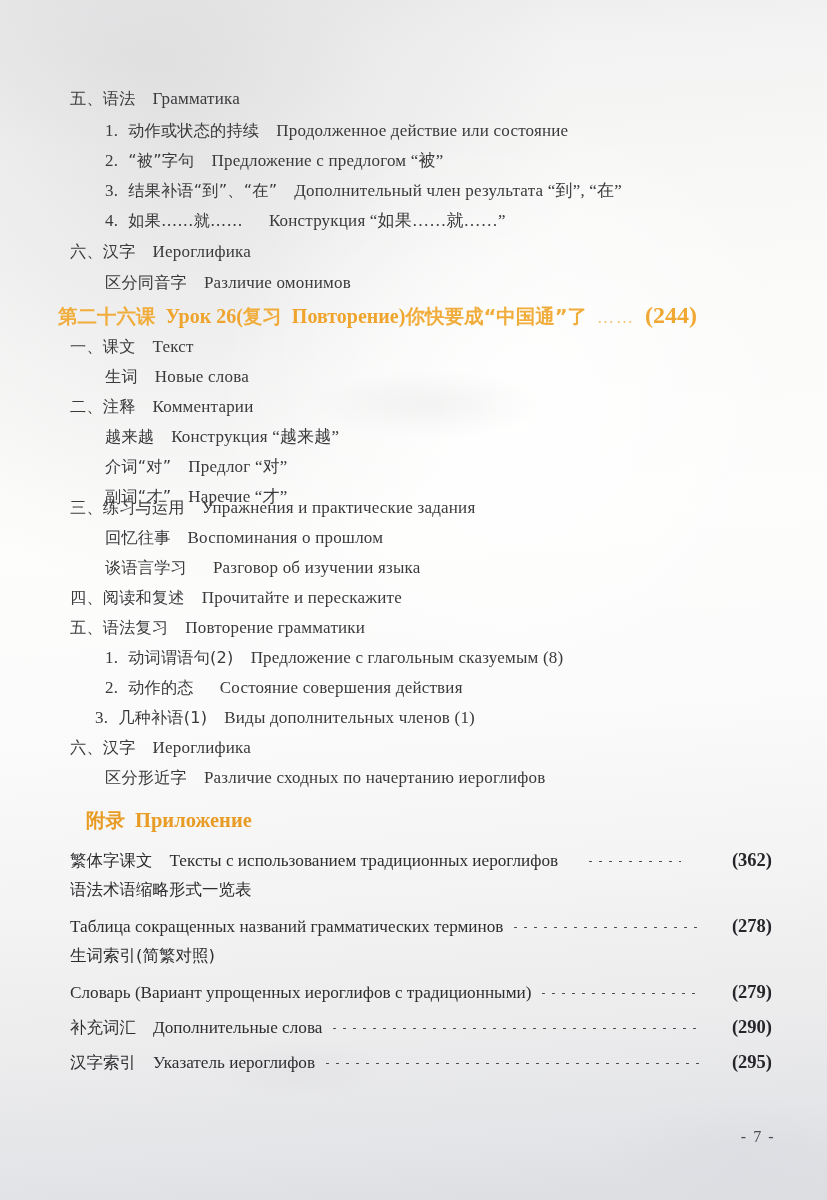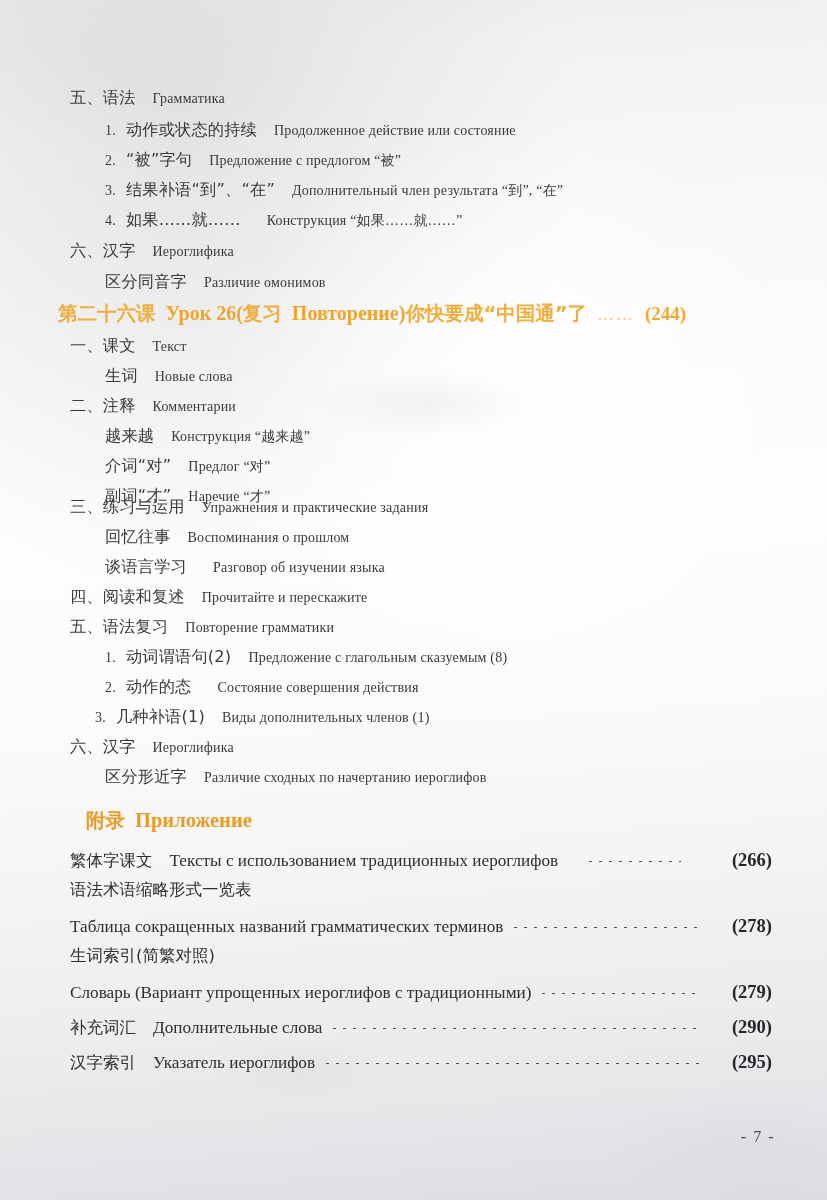--- a/index.html
+++ b/index.html
@@ -62,21 +62,21 @@
     letter-spacing: 0.2px;
     line-height: 1;
   }
   .cn {
     font-family: "DejaVu Sans", "Liberation Sans", sans-serif;
     font-size: 16.2px;
     color: #3a3a3c;
   }
   .ru {
     font-family: "Liberation Serif", "DejaVu Serif", serif;
-    font-size: 14px;
+    font-size: 17px;
     color: #3a3a3c;
   }
   .gap-s { display: inline-block; width: 10px; }
   .gap-m { display: inline-block; width: 17px; }
   .gap-l { display: inline-block; width: 26px; }
 
   
   .lesson-head {
     position: absolute;
     white-space: nowrap;
@@ -95,21 +95,21 @@
     color: #efa42e;
   }
   .lesson-head .dots {
     font-family: "Liberation Serif", "DejaVu Serif", serif;
     font-size: 17px;
     color: #f4c474;
     letter-spacing: 2px;
   }
   .lesson-head .pg {
     font-family: "Liberation Serif", "DejaVu Serif", serif;
-    font-size: 19px;
+    font-size: 24px;
     font-weight: bold;
     color: #f0a832;
   }
 
   
   .appendix-head {
     position: absolute;
     white-space: nowrap;
     line-height: 1;
   }
@@ -289,21 +289,21 @@
       <span class="cn">区分形近字</span><span class="gap-m"></span><span class="ru">Различие сходных по начертанию иероглифов</span>
     </div>
 
     <div class="appendix-head" style="left:58px; top:810px;">
       <span class="hz">附录</span><span class="gap-s"></span><span class="ru-b">Приложение</span>
     </div>
 
     <div class="apx-row" style="top:851px;gap:20px;">
       <span class="apx-label"><span class="cn2">繁体字课文</span><span class="gap-m"></span><span class="ru2">Тексты с использованием традиционных иероглифов</span></span>
       <span class="apx-leader"></span>
-      <span class="apx-page">(266)</span>
+      <span class="apx-page">(362)</span>
     </div>
 
     <div class="apx-row no-leader" style="top:882px;">
       <span class="apx-label"><span class="cn2">语法术语缩略形式一览表</span></span>
 
     </div>
 
     <div class="apx-row" style="top:917px;">
       <span class="apx-label"><span class="ru2">Таблица сокращенных названий грамматических терминов</span></span>
       <span class="apx-leader"></span>

